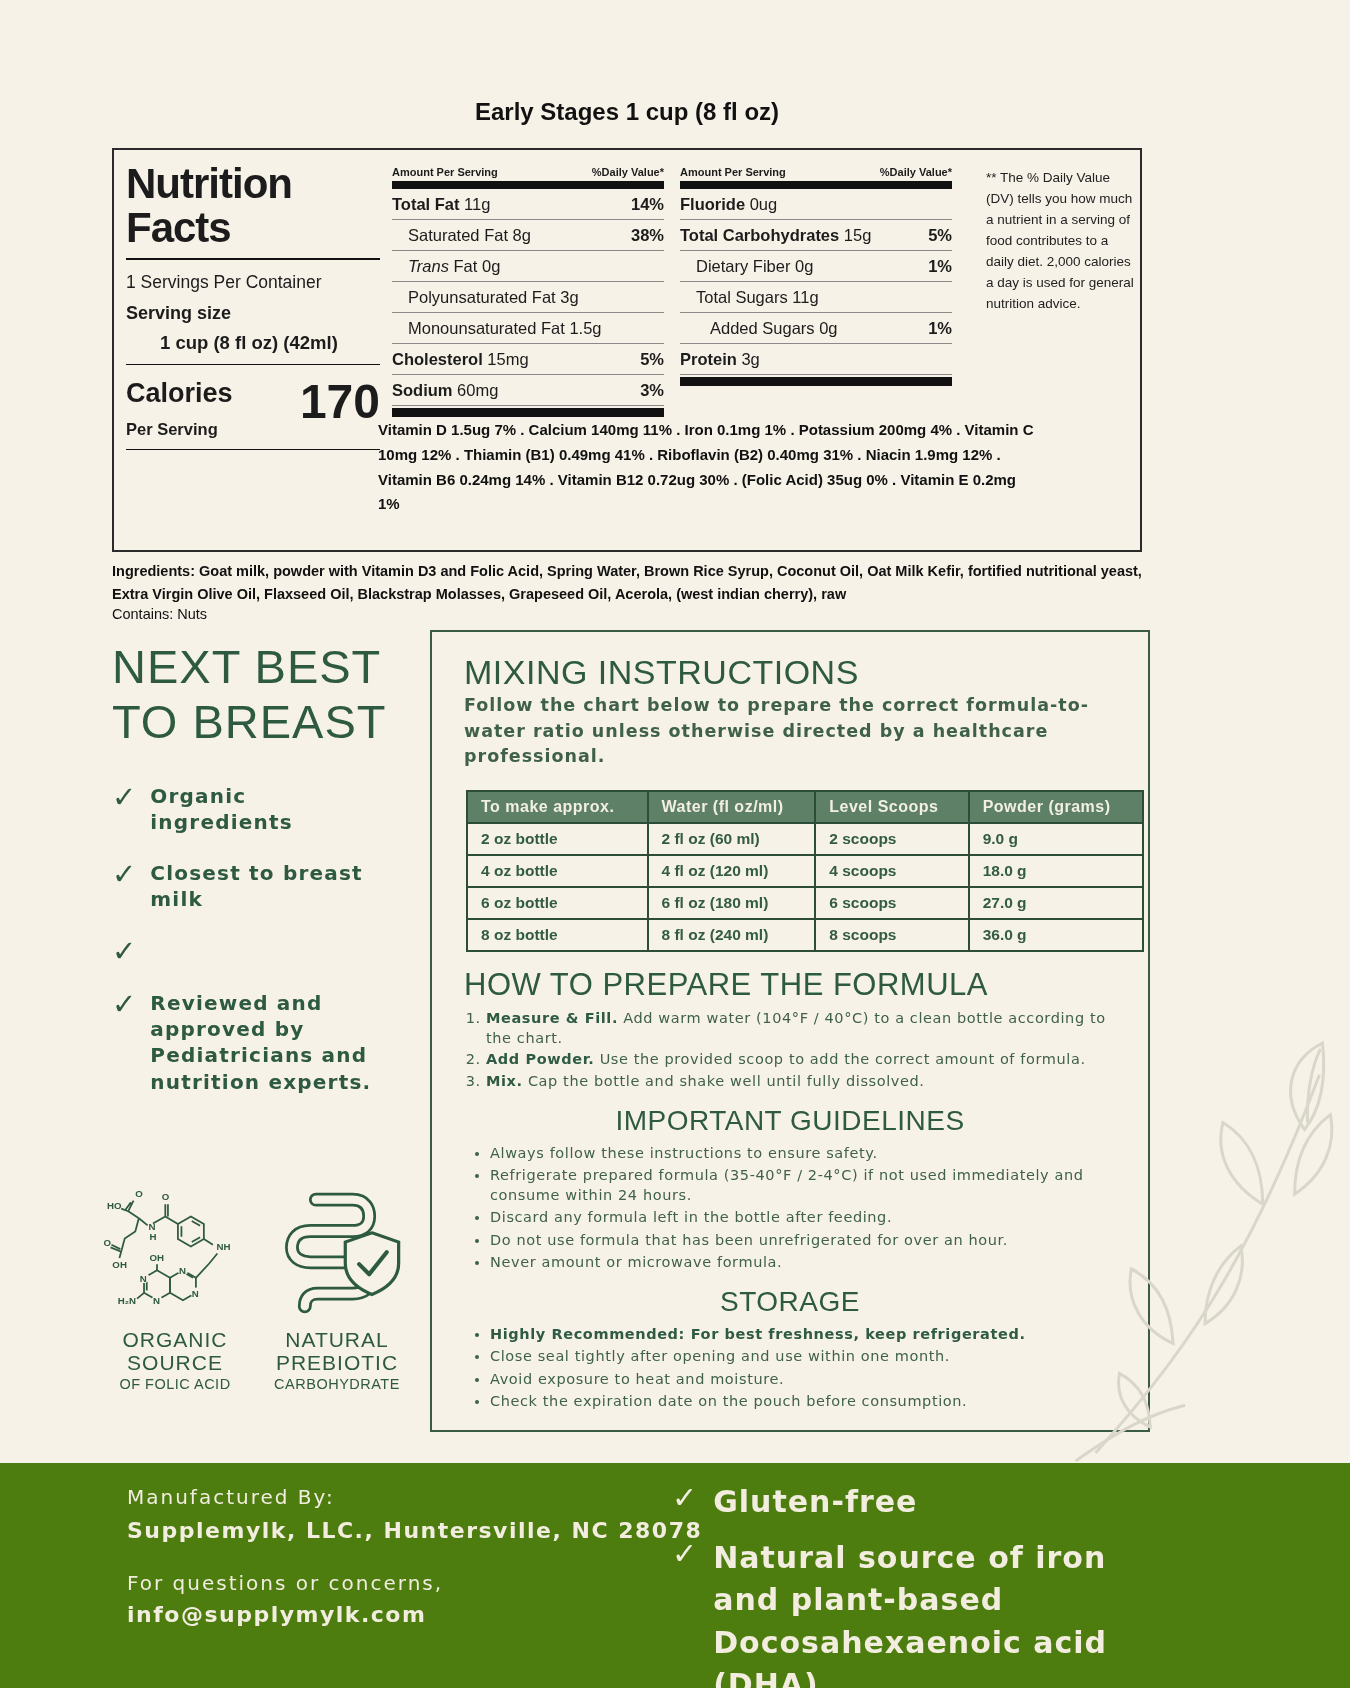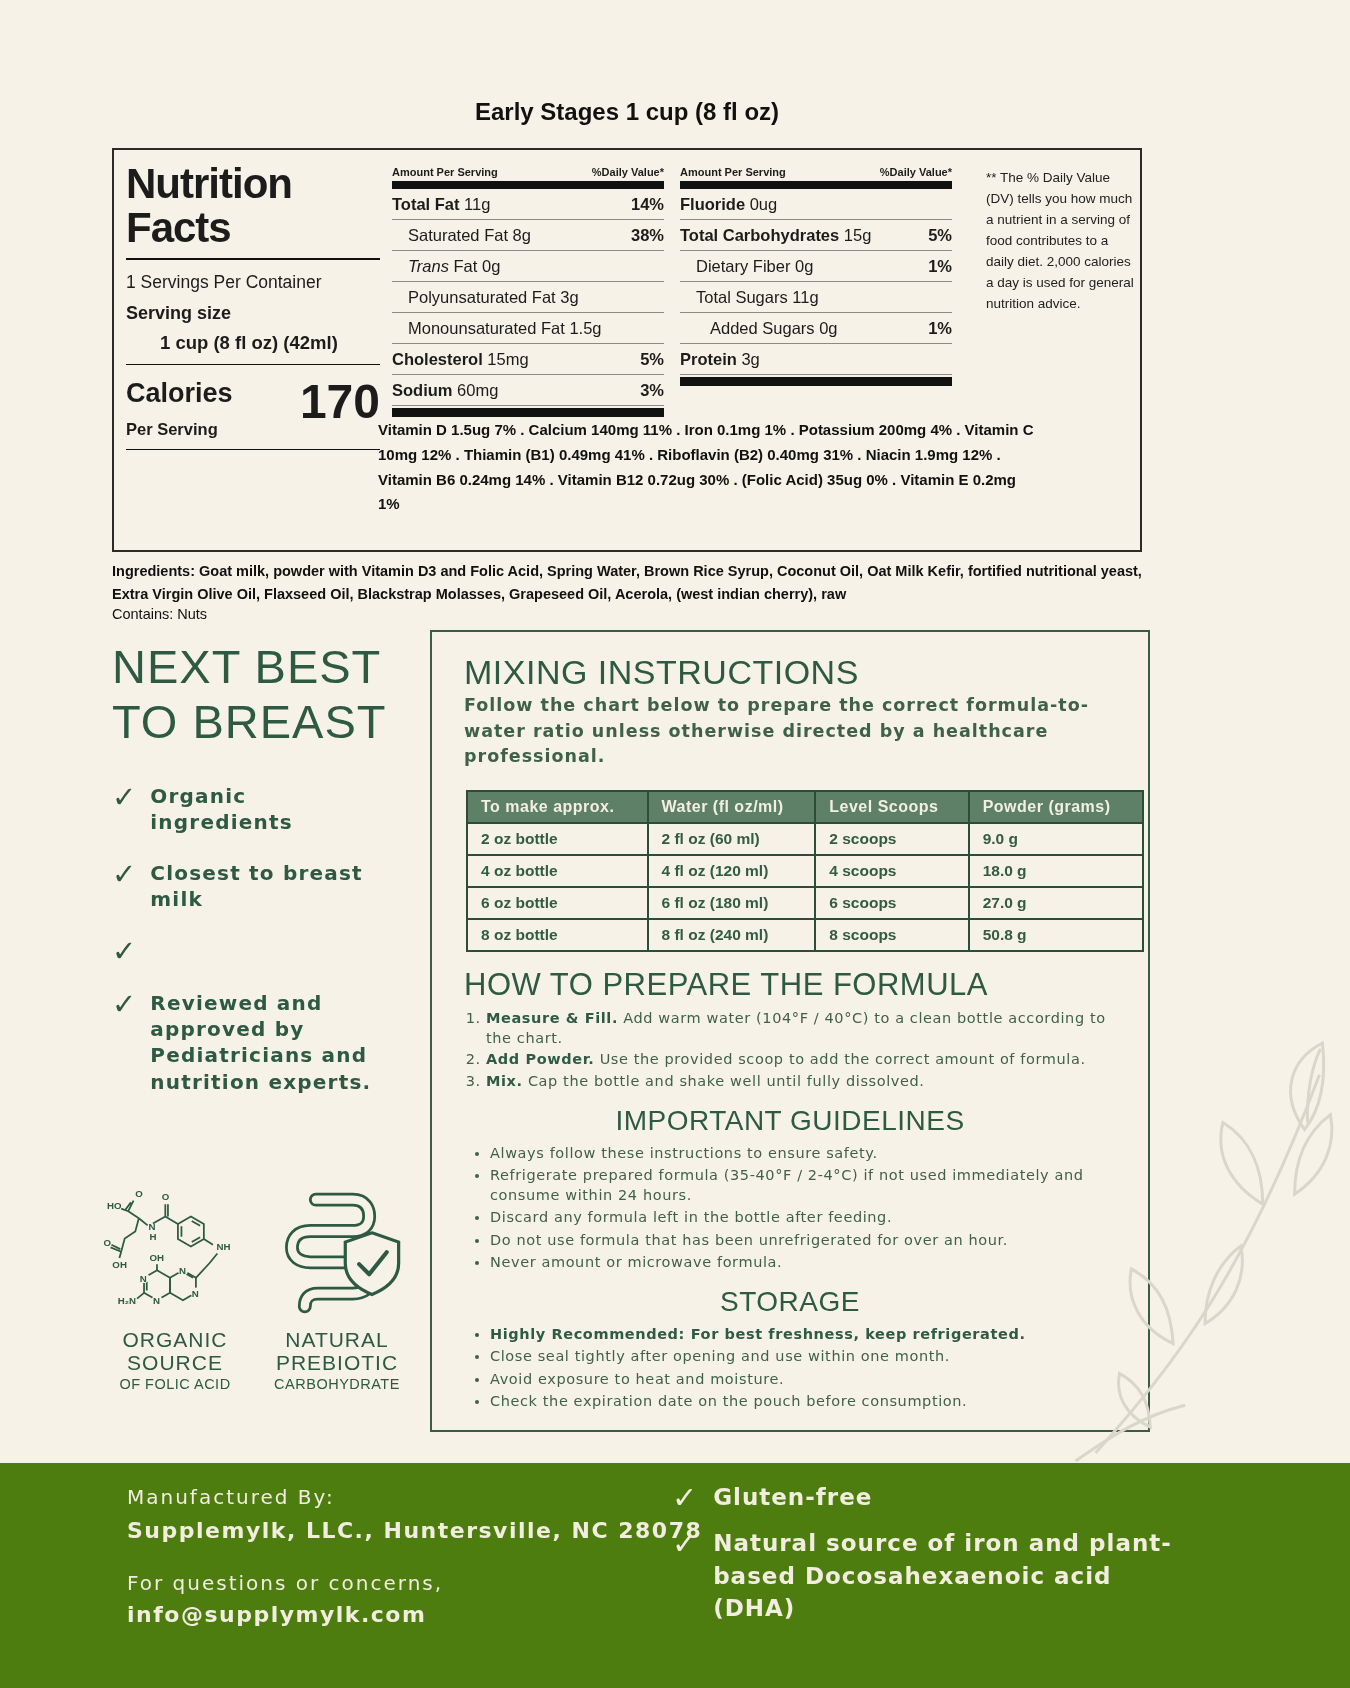--- a/index.html
+++ b/index.html
@@ -82,21 +82,21 @@
   .footer{position:absolute;left:0;top:1463px;width:1350px;height:225px;background:#4d7c0f;
         color:#f2eddf;font-family:"DejaVu Sans",sans-serif;}
   .f-left{position:absolute;left:127px;top:22px;}
   .f-l1{font-size:20px;letter-spacing:2px;}
   .f-l2{font-size:22px;font-weight:700;letter-spacing:1.5px;margin-top:9px;}
   .f-l3{font-size:20px;letter-spacing:2px;margin-top:28px;}
   .f-l4{font-size:22px;font-weight:700;letter-spacing:1.5px;margin-top:7px;}
   .f-right{position:absolute;left:672px;top:18px;width:560px;}
   .f-check{display:flex;gap:16px;margin-bottom:13px;}
   .f-ck{font-size:30px;line-height:1.1;color:#f2eddf;flex:0 0 auto;}
-  .f-ct{font-size:23px;font-weight:700;letter-spacing:1px;line-height:1.42;width:470px;}
+  .f-ct{font-size:30px;font-weight:700;letter-spacing:1px;line-height:1.42;width:470px;}
 </style>
 </head>
 <body>
 
 <div class="page">
 
   <div class="product-title">Early Stages 1 cup (8 fl oz)</div>
 
   <div class="nf-panel">
     <div class="nf-left">
@@ -337,21 +337,21 @@
             <td>6 oz bottle</td>
             <td>6 fl oz (180 ml)</td>
             <td>6 scoops</td>
             <td>27.0 g</td>
           </tr>
 
           <tr>
             <td>8 oz bottle</td>
             <td>8 fl oz (240 ml)</td>
             <td>8 scoops</td>
-            <td>50.8 g</td>
+            <td>36.0 g</td>
           </tr>
 
       </tbody>
     </table>
 
     <h2 class="h-disp h2d">HOW TO PREPARE THE FORMULA</h2>
     <ol class="greenb steps">
 
         <li><span class="lead">Measure &amp; Fill.</span><span> Add warm water (104°F / 40°C) to a clean bottle according to the chart.</span></li>
 

